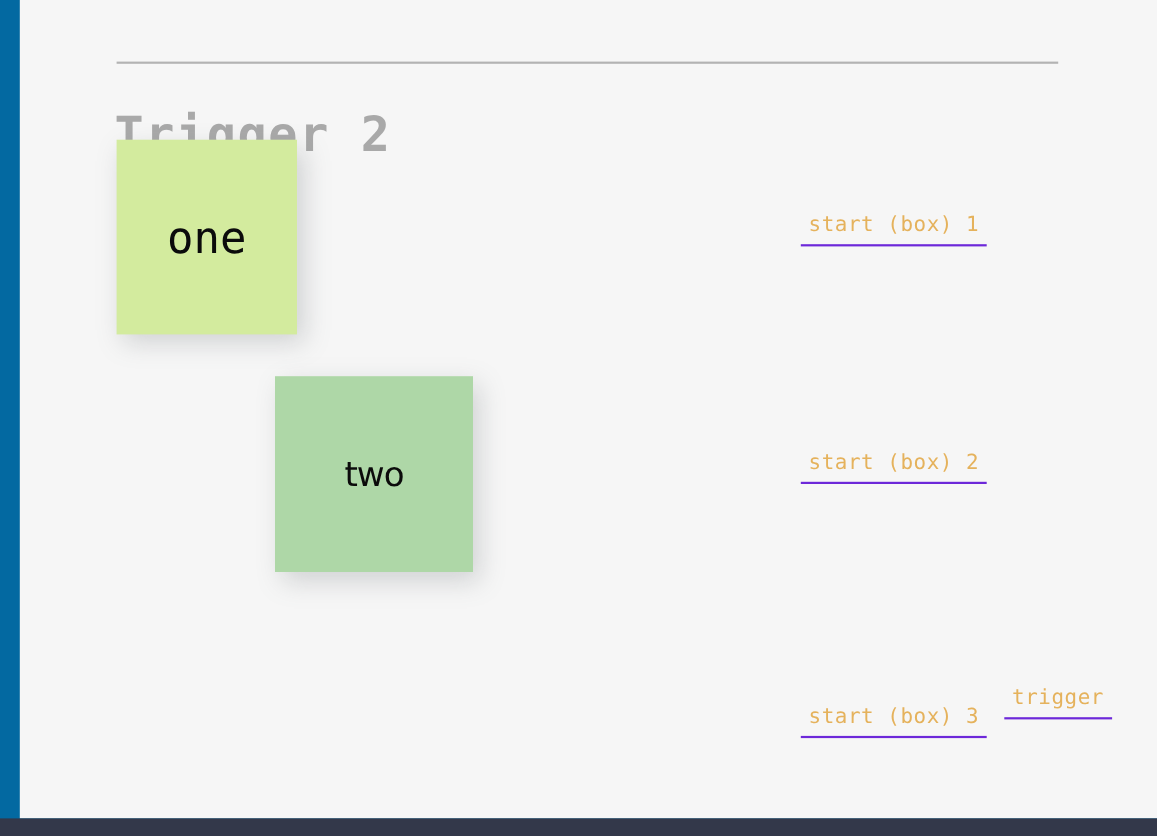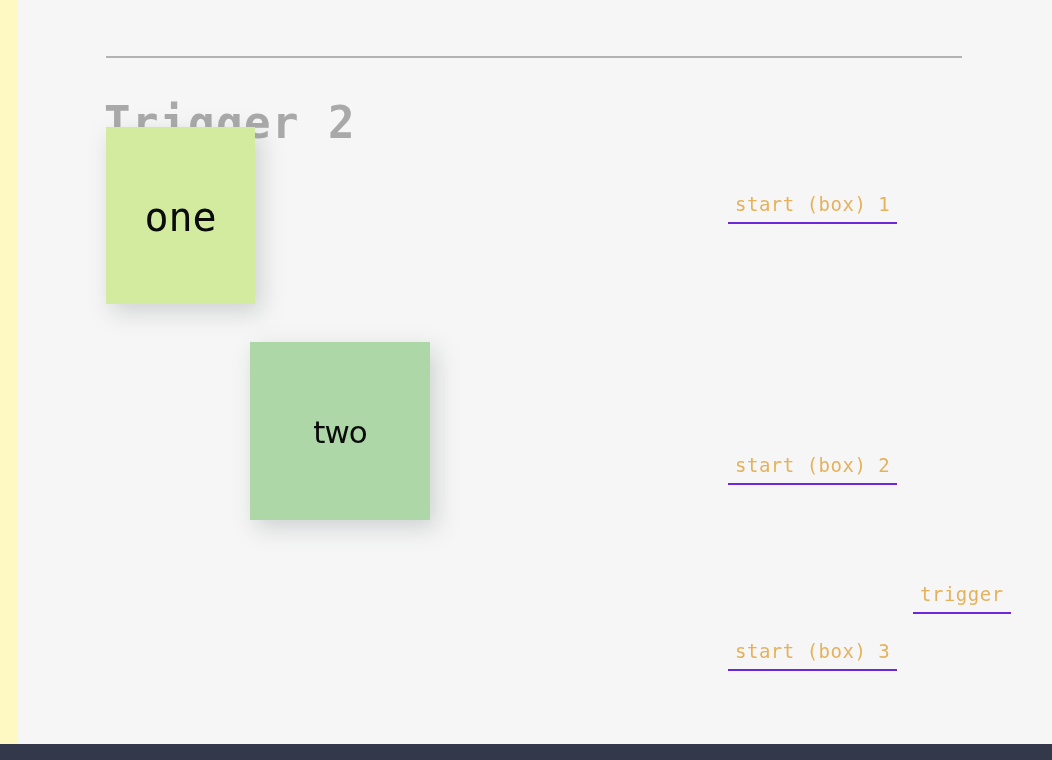--- a/index.html
+++ b/index.html
@@ -13,21 +13,21 @@
     background: #3d4254;
     font-family: "DejaVu Sans Mono", monospace;
     overflow: hidden;
   }
 
   
   #app-frame {
     position: relative;
     width: 1052px;
     height: 760px;
-    background: #fef9c3;
+    background: #0369a1;
     box-sizing: border-box;
   }
 
   #content-surface {
     position: absolute;
     left: 18px;
     top: 0px;
     width: 1034px;
     height: 744px;
     background: #f6f6f6;
@@ -72,21 +72,21 @@
     display: flex;
     align-items: center;
     justify-content: center;
     box-shadow: 6px 8px 22px rgba(120,125,130,0.30);
     user-select: none;
   }
 
   #box-one {
     left: 88px;          
     top: 127px;
-    width: 149px;
+    width: 164px;
     height: 177px;
     background: #d3eb9e;
   }
   #box-one .box-label {
     font-family: "DejaVu Sans Mono", monospace;
     font-size: 40px;
     font-weight: normal;
     color: #0b0b0b;
     letter-spacing: 0px;
     margin-top: 2px;
@@ -117,23 +117,23 @@
     letter-spacing: 0.5px;
     white-space: nowrap;
     padding: 0 7px 6px 7px;
     border-bottom: 2px solid #6d28d9;
     cursor: pointer;
     text-decoration: none;
     line-height: 1.15;
   }
 
   #link-start-box-1 { left: 710px; top: 194px; }   
-  #link-start-box-2 { left: 710px; top: 410px; margin-top: 45px; }
+  #link-start-box-2 { left: 710px; top: 410px; }
   #link-start-box-3 { left: 710px; top: 626px; margin-top: 15px; }
-  #link-trigger     { left: 895px; top: 584px; }   
+  #link-trigger     { left: 895px; top: 624px; }   
 </style>
 </head>
 <body>
 
 <div id="app-frame">
 
   <div id="content-surface">
 
     <div id="header-rule"></div>
 

